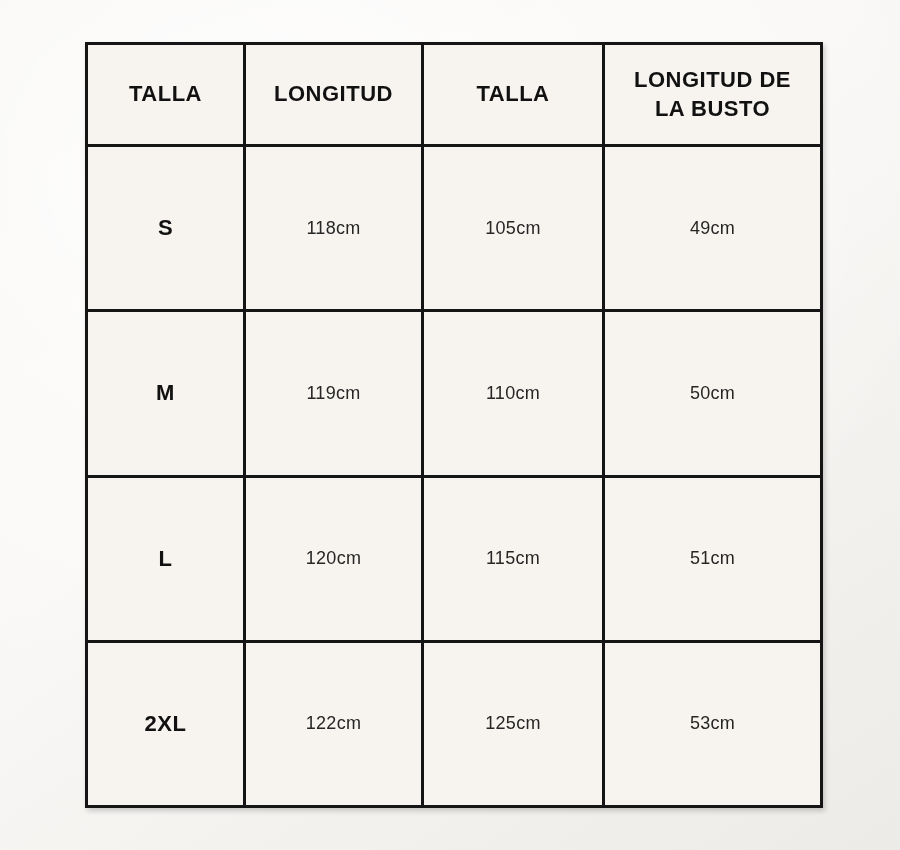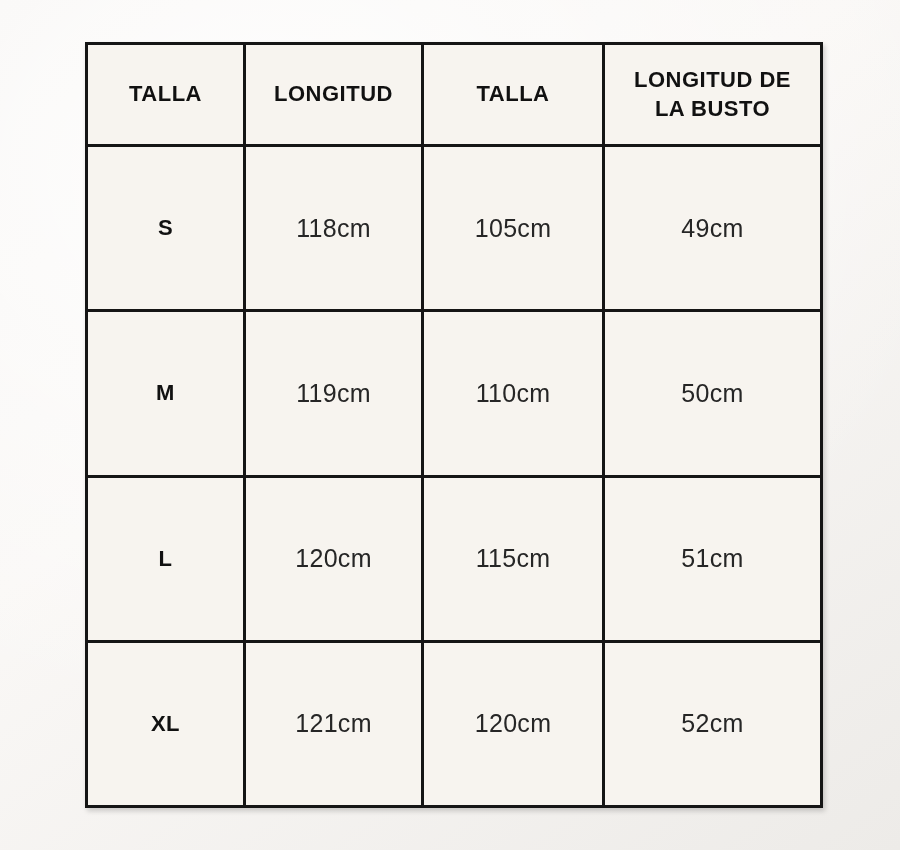--- a/index.html
+++ b/index.html
@@ -53,21 +53,21 @@
   }
 
   .size-table tbody th.size-cell {
     font-size: 22px;
     font-weight: 700;
     color: #111111;
     letter-spacing: 0.5px;
   }
 
   .size-table tbody td.value-cell {
-    font-size: 25px;
+    font-size: 18px;
     font-weight: 400;
     color: #262626;
     letter-spacing: 0.3px;
   }
 
   col.c-talla  { width: 158px; }
   col.c-long   { width: 178px; }
   col.c-busto  { width: 181px; }
   col.c-manga  { width: 218px; }
 </style>
@@ -103,20 +103,20 @@
         <td class="value-cell">110cm</td>
         <td class="value-cell">50cm</td>
       </tr>
       <tr>
         <th class="size-cell">L</th>
         <td class="value-cell">120cm</td>
         <td class="value-cell">115cm</td>
         <td class="value-cell">51cm</td>
       </tr>
       <tr>
-        <th class="size-cell">XL</th>
-        <td class="value-cell">121cm</td>
-        <td class="value-cell">120cm</td>
-        <td class="value-cell">52cm</td>
+        <th class="size-cell">2XL</th>
+        <td class="value-cell">122cm</td>
+        <td class="value-cell">125cm</td>
+        <td class="value-cell">53cm</td>
       </tr>
     </tbody>
   </table>
 </div>
 
 </body></html>

